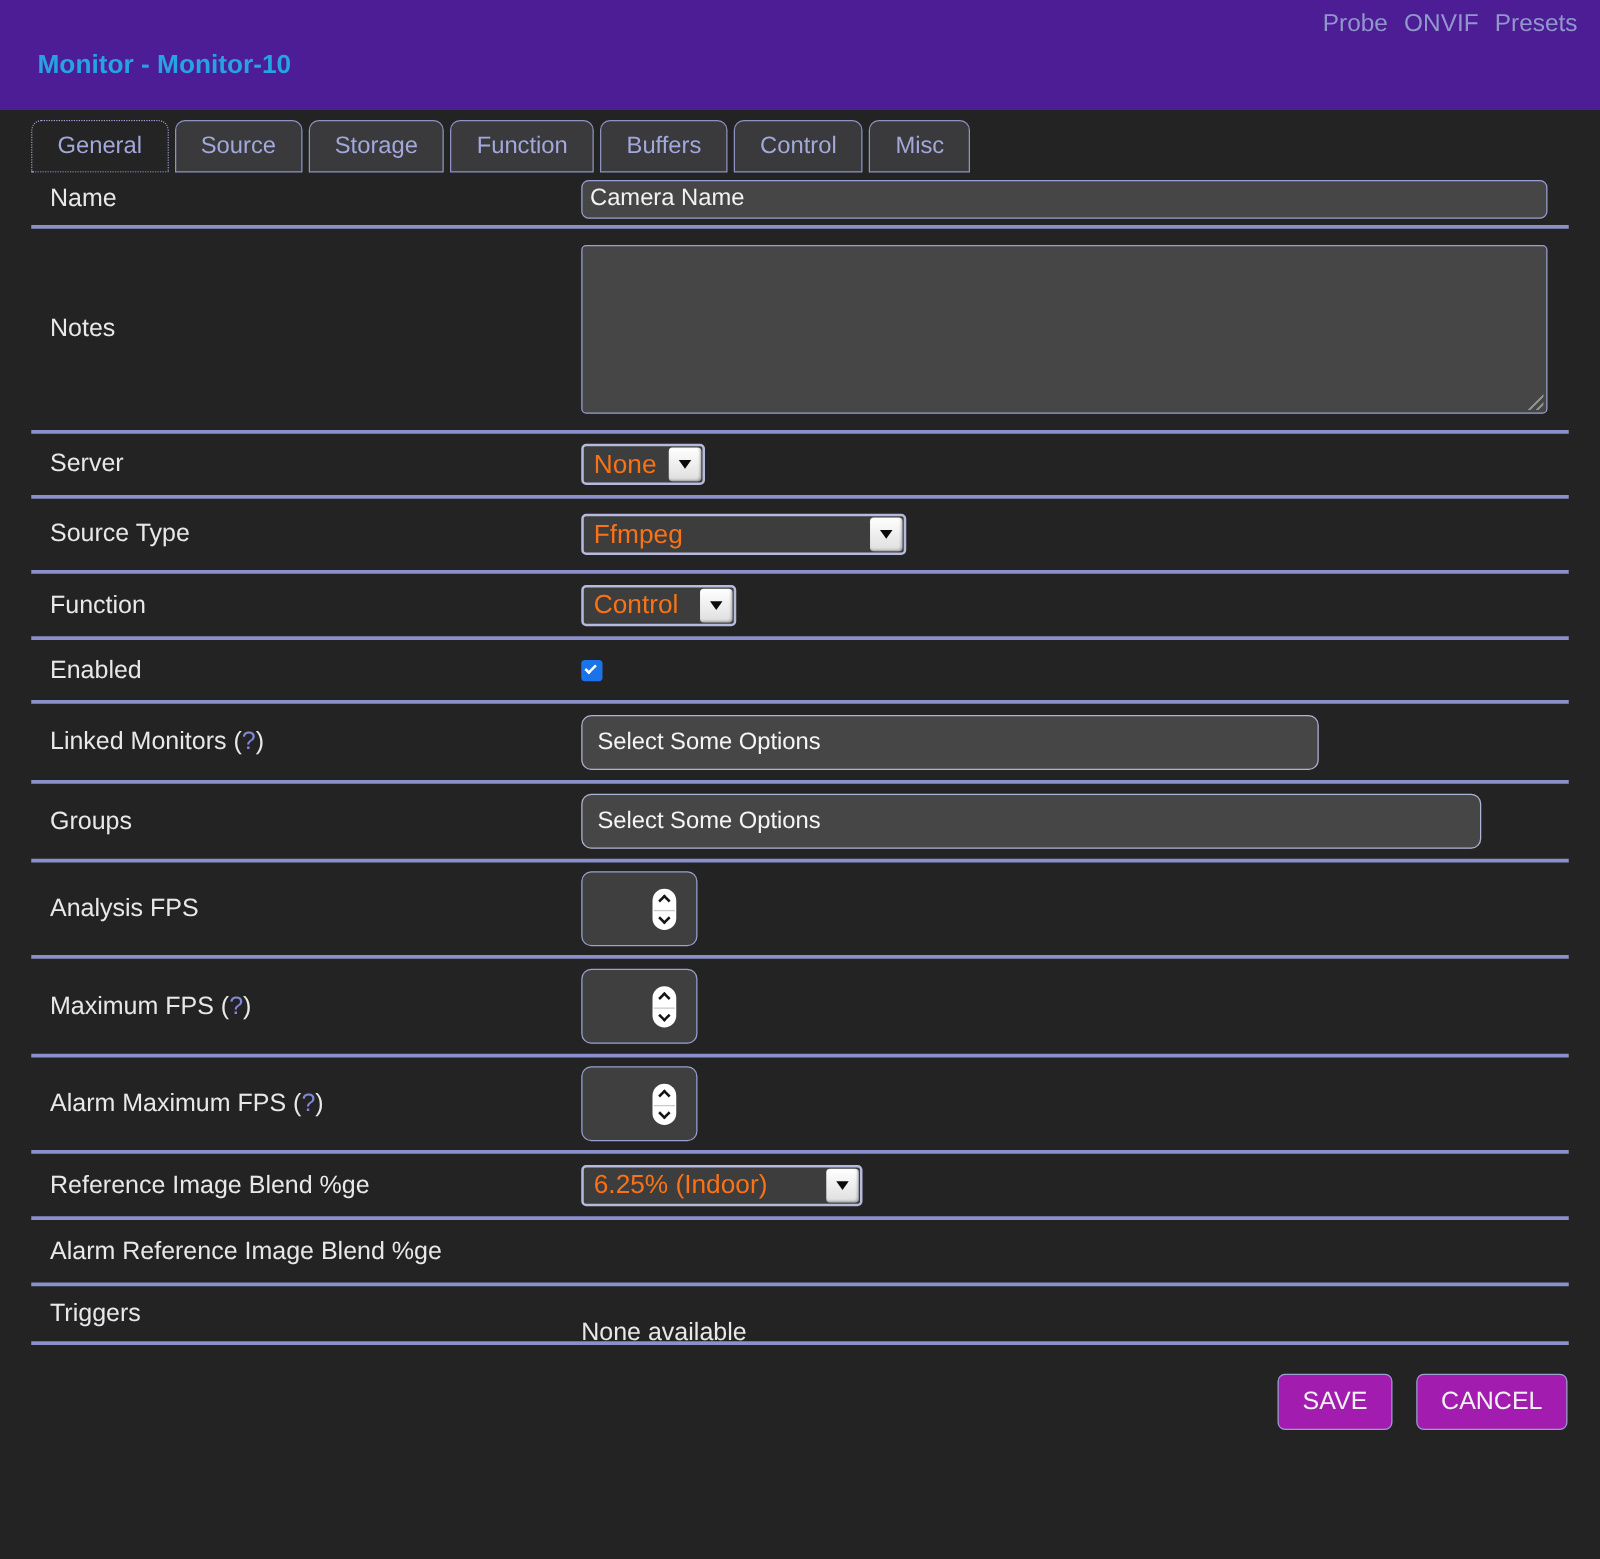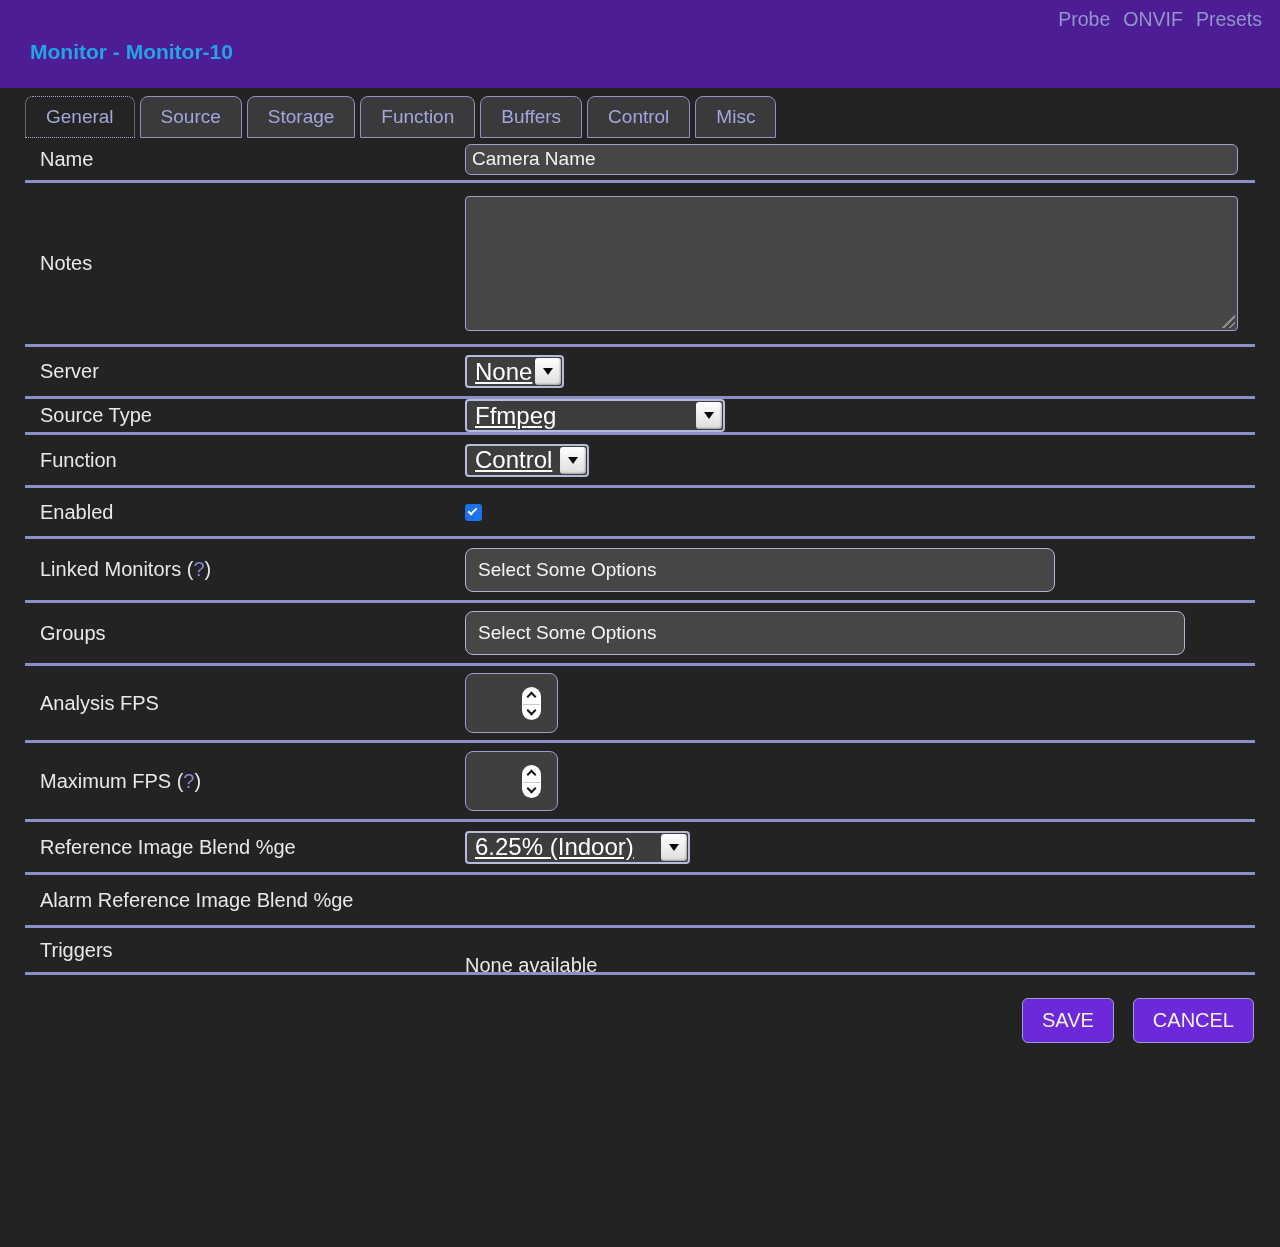--- a/index.html
+++ b/index.html
@@ -20,42 +20,42 @@
 
   
   .table { margin:0 25px; width:1230px; }
   .row { display:flex; align-items:center; border-bottom:3px solid #8a90c9; }
   .label { width:440px; padding-left:15px; font-size:20px; color:#e8e8e8; flex-shrink:0; }
   .value { flex:1; display:flex; align-items:center; }
   .help { color:#8387d8; text-decoration:none; cursor:pointer; font-size:20px; }
   .plain-value { font-size:20px; color:#e8e8e8;margin-top:31px; }
 
   .r-name{height:45px} .r-notes{height:164px} .r-server{height:52px}
-  .r-source{height:36px} .r-function{height:53px} .r-enabled{height:51px}
+  .r-source{height:60px} .r-function{height:53px} .r-enabled{height:51px}
   .r-linked{height:64px} .r-groups{height:63px} .r-afps{height:77px}
   .r-mfps{height:79px} .r-amfps{height:77px} .r-refblend{height:53px}
   .r-alarmref{height:53px} .r-triggers{height:47px}
 
   
   .text-input { width:773px; height:31px; background:#464646; border:1.5px solid #9aa0d0;
     border-radius:6px; color:#f2f2f2; font-size:19px; padding:0 6px;
     font-family:"Liberation Sans","DejaVu Sans",sans-serif; outline:none; }
 
   
   .textarea { position:relative; width:773px; height:135px; background:#464646;
     border:1.5px solid #9aa0d0; border-radius:4px; }
   .resize-corner { position:absolute; right:2px; bottom:2px; width:15px; height:15px;
     background:repeating-linear-gradient(135deg, transparent 0 3px, #8f8f8f 3px 4.5px);
     clip-path:polygon(100% 0, 100% 100%, 0 100%); }
 
   
   .select { display:flex; align-items:stretch; background:#3d3d3d; border:2px solid #b6badc;
     border-radius:4px; height:33px; cursor:pointer; }
-  .select-value { flex:1; display:flex; align-items:center; padding-left:8px; color:#ffffff;
-    font-size:24px; white-space:nowrap; overflow:hidden;text-decoration:underline; }
+  .select-value { flex:1; display:flex; align-items:center; padding-left:8px; color:#f97316;
+    font-size:21px; white-space:nowrap; overflow:hidden; }
   .select-btn { width:26px; margin:1px; background:linear-gradient(#ffffff,#dedede);
     border-radius:3px; display:flex; align-items:center; justify-content:center;
     box-shadow:inset -1px -1px 2px rgba(0,0,0,.3); }
   .select-arrow { width:0; height:0; border-left:5px solid transparent;
     border-right:5px solid transparent; border-top:7px solid #0a0a0a; }
   .w-server{width:99px} .w-source{width:260px} .w-function{width:124px}
   .w-refblend{width:225px} .w-alarmref{width:390px}
 
   
   .checkbox { width:17px; height:17px; background:#1a73e8; border-radius:3px;
@@ -75,21 +75,21 @@
     padding-right:16px; cursor:text; }
   .spinner { width:19px; background:#fff; border-radius:10px; display:flex;
     flex-direction:column; align-items:center; padding:4px 0; cursor:pointer; }
   .spin-chevron { width:7px; height:7px; border-left:2px solid #161616; border-top:2px solid #161616; }
   .spin-up { transform:rotate(45deg); margin:2px 0 1px 0; }
   .spin-divider { width:17px; height:1px; background:#c9c9c9; margin:3px 0; }
   .spin-down { transform:rotate(225deg); margin:-1px 0 2px 0; }
 
   
   .actions { margin:23px 26px 0 25px; display:flex; justify-content:flex-end; gap:19px; }
-  .btn { background:#6d28d9; border:1px solid #9aa0d0; border-radius:6px; color:#f2f2f2;
+  .btn { background:#a21caf; border:1px solid #9aa0d0; border-radius:6px; color:#f2f2f2;
     font-size:20px; padding:10px 19px; font-family:"Liberation Sans","DejaVu Sans",sans-serif;
     cursor:pointer; }
 </style>
 </head>
 <body>
 
 <div class="header">
   <div class="header-links">
     <a>Probe</a>
     <a>ONVIF</a>
@@ -215,20 +215,35 @@
         <span></span>
         <span class="spinner">
           <span class="spin-chevron spin-up"></span>
           <span class="spin-divider"></span>
           <span class="spin-chevron spin-down"></span>
         </span>
       </div>
     </div>
   </div>
 
+  <div class="row r-amfps">
+    <div class="label">
+      <span>Alarm Maximum FPS (</span><a class="help">?</a><span>)</span>
+    </div>
+    <div class="value">
+      <div class="spinbox">
+        <span></span>
+        <span class="spinner">
+          <span class="spin-chevron spin-up"></span>
+          <span class="spin-divider"></span>
+          <span class="spin-chevron spin-down"></span>
+        </span>
+      </div>
+    </div>
+  </div>
 
   <div class="row r-refblend">
     <div class="label">Reference Image Blend %ge</div>
     <div class="value">
       <div class="select w-refblend">
         <span class="select-value">6.25% (Indoor)</span>
         <span class="select-btn">
             <span class="select-arrow"></span>
           </span>
       </div>

